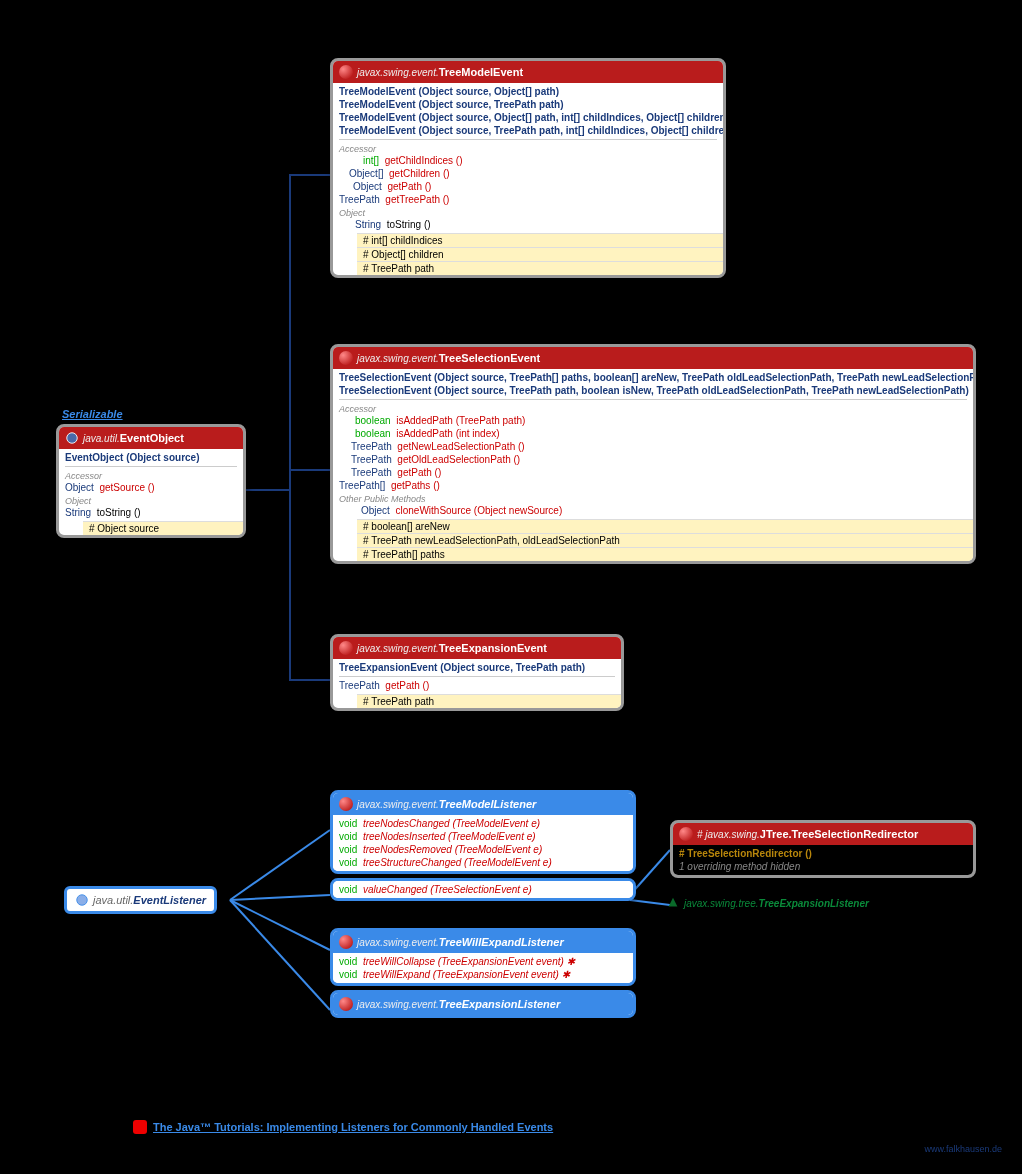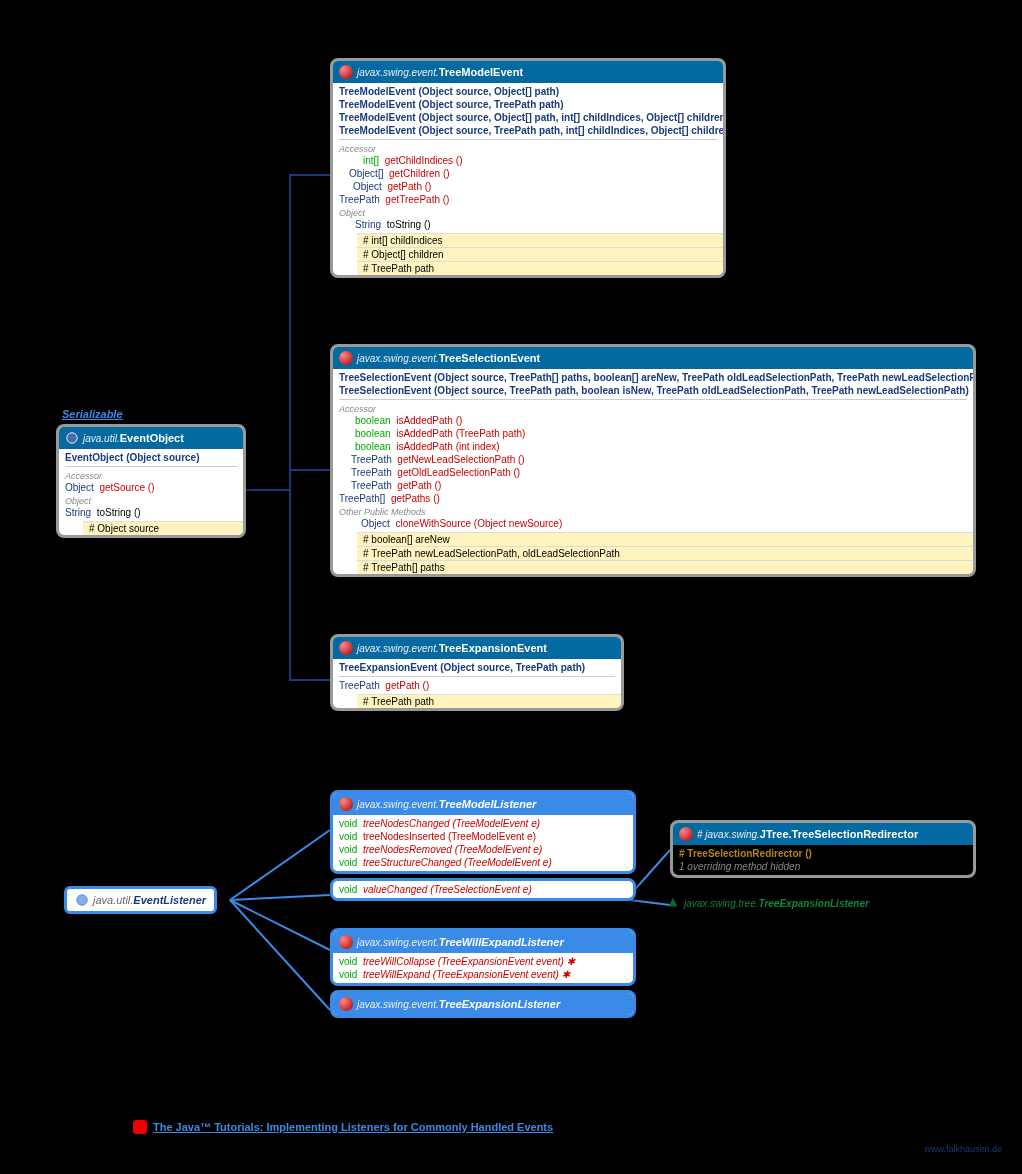--- a/index.html
+++ b/index.html
@@ -23,21 +23,21 @@
   }
   .box-header {
     background: #1a3a7a;
     color: #fff;
     padding: 4px 6px;
     font-size: 11px;
     display: flex;
     align-items: center;
     gap: 4px;
   }
-  .box-header.blue { background: #0369a1; }
+  .box-header.blue { background: #b91c1c; }
   .box-header.light { background: #3a8ae8; }
   .box-header .pkg { color: #eee; font-style: italic; font-size: 10px; }
   .box-header .cls { font-weight: bold; color: #fff; }
   .box-body {
     padding: 2px 6px;
     background: #fff;
   }
   .sig-row {
     padding: 1px 0;
     white-space: nowrap;
@@ -200,21 +200,20 @@
 <div class="box" style="top:344px;left:330px;width:640px">
   <div class="box-header blue">
     <span class="icon-ball"></span>
     <span><span class="pkg">javax.swing.event.</span><span class="cls">TreeSelectionEvent</span></span>
   </div>
   <div class="box-body">
     <div class="sig-row"><span class="methodblue">TreeSelectionEvent (Object source, TreePath[] paths, boolean[] areNew, TreePath oldLeadSelectionPath, TreePath newLeadSelectionPath)</span></div>
     <div class="sig-row"><span class="methodblue">TreeSelectionEvent (Object source, TreePath path, boolean isNew, TreePath oldLeadSelectionPath, TreePath newLeadSelectionPath)</span></div>
     <div class="hr"></div>
     <div class="section-label">Accessor</div>
-    <div class="sig-row" style="padding-left:16px"><span class="prim">boolean</span>&nbsp;&nbsp;<span class="method">isAddedPath ()</span></div>
     <div class="sig-row" style="padding-left:16px"><span class="prim">boolean</span>&nbsp;&nbsp;<span class="method">isAddedPath (TreePath path)</span></div>
     <div class="sig-row" style="padding-left:16px"><span class="prim">boolean</span>&nbsp;&nbsp;<span class="method">isAddedPath (int index)</span></div>
     <div class="sig-row" style="padding-left:12px"><span class="return">TreePath</span>&nbsp;&nbsp;<span class="method">getNewLeadSelectionPath ()</span></div>
     <div class="sig-row" style="padding-left:12px"><span class="return">TreePath</span>&nbsp;&nbsp;<span class="method">getOldLeadSelectionPath ()</span></div>
     <div class="sig-row" style="padding-left:12px"><span class="return">TreePath</span>&nbsp;&nbsp;<span class="method">getPath ()</span></div>
     <div class="sig-row"><span class="return">TreePath[]</span>&nbsp;&nbsp;<span class="method">getPaths ()</span></div>
     <div class="section-label">Other Public Methods</div>
     <div class="sig-row" style="padding-left:22px"><span class="return">Object</span>&nbsp;&nbsp;<span class="method">cloneWithSource (Object newSource)</span></div>
   </div>
   <div class="field-row"># boolean[]  areNew</div>
@@ -244,21 +243,21 @@
   <span><span style="color:#666;font-style:italic">java.util.</span><span style="color:#1a3a7a;font-weight:bold;font-style:italic">EventListener</span></span>
 </div>
 
 <div class="box light" style="top:790px;left:330px;width:300px">
   <div class="box-header light">
     <span class="icon-ball"></span>
     <span><span class="pkg">javax.swing.event.</span><span class="cls" style="font-style:italic">TreeModelListener</span></span>
   </div>
   <div class="box-body">
     <div class="sig-row"><span class="prim">void</span>&nbsp;&nbsp;<span class="method" style="font-style:italic">treeNodesChanged (TreeModelEvent e)</span></div>
-    <div class="sig-row"><span class="prim">void</span>&nbsp;&nbsp;<span class="method" style="">treeNodesInserted (TreeModelEvent e)</span></div>
+    <div class="sig-row"><span class="prim">void</span>&nbsp;&nbsp;<span class="method" style="font-style:italic">treeNodesInserted (TreeModelEvent e)</span></div>
     <div class="sig-row"><span class="prim">void</span>&nbsp;&nbsp;<span class="method" style="font-style:italic">treeNodesRemoved (TreeModelEvent e)</span></div>
     <div class="sig-row"><span class="prim">void</span>&nbsp;&nbsp;<span class="method" style="font-style:italic">treeStructureChanged (TreeModelEvent e)</span></div>
   </div>
 </div>
 
 <div class="box light" style="top:878px;left:330px;width:300px">
   <div class="box-body">
     <div class="sig-row"><span class="prim">void</span>&nbsp;&nbsp;<span class="method" style="font-style:italic">valueChanged (TreeSelectionEvent e)</span></div>
   </div>
 </div>

